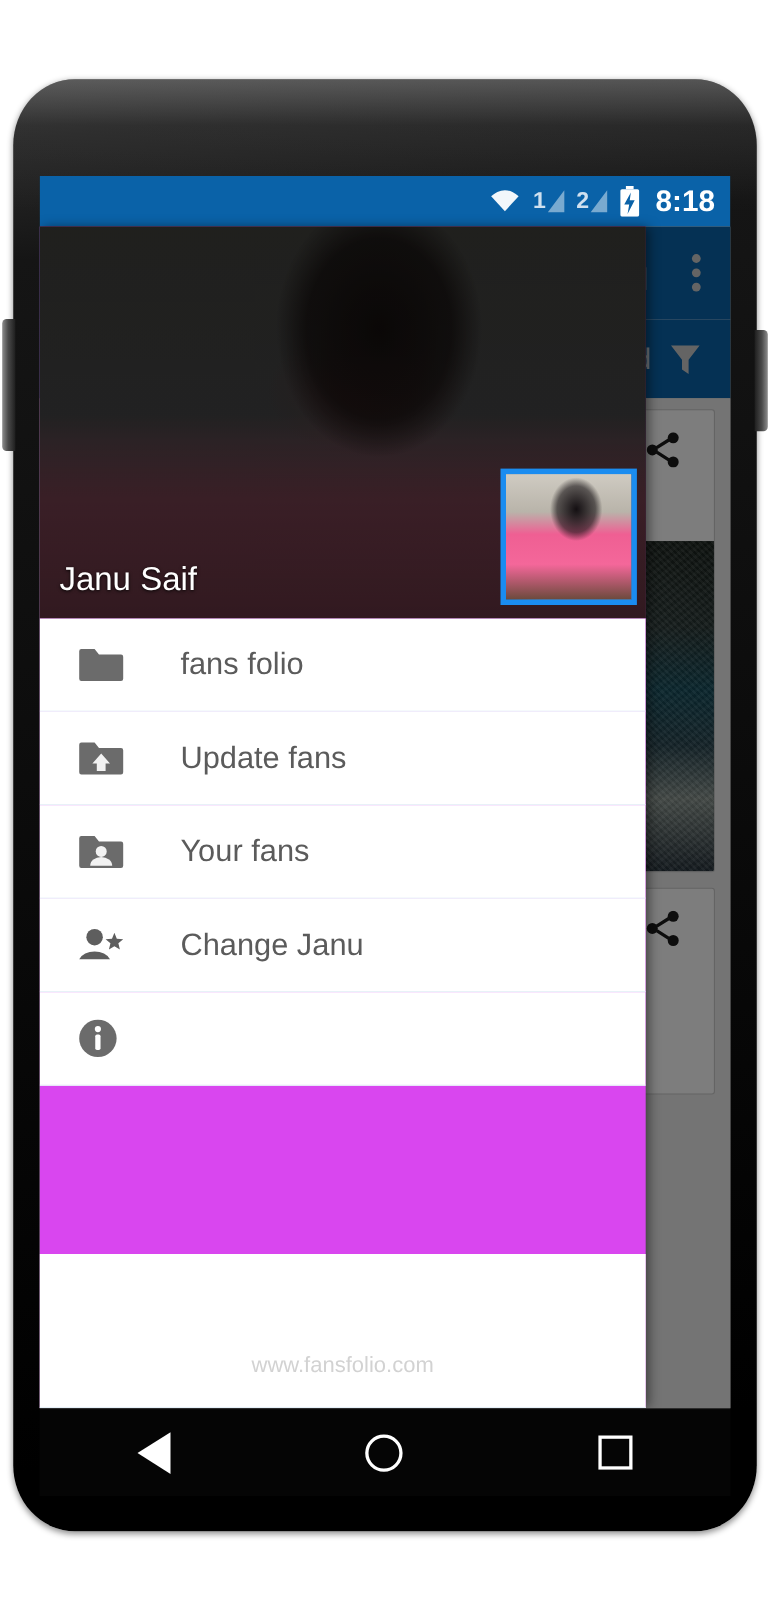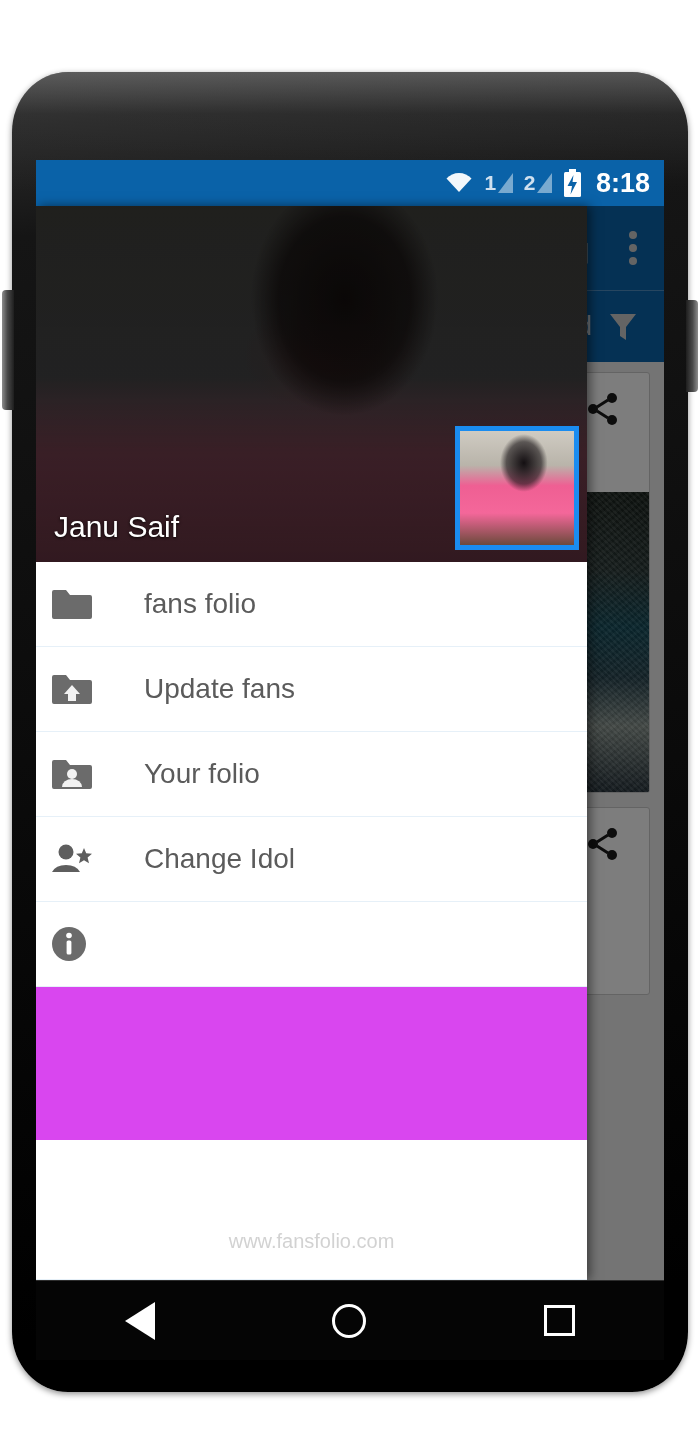--- a/index.html
+++ b/index.html
@@ -232,21 +232,21 @@
   }
 
   #drawer-menu {
     flex: 1 1 auto;
     overflow: hidden;
   }
   .drawer-item {
     display: flex;
     align-items: center;
     height: 85px;
-    padding-left: 14px;
+    padding-left: 34px;
     border-bottom: 1px solid #e6f0f8;
     background: #ffffff;
   }
   .drawer-item .item-icon {
     width: 56px;
     display: flex;
     align-items: center;
     justify-content: flex-start;
     flex: none;
   }
@@ -441,33 +441,33 @@
         </div>
 
         <div class="drawer-item">
           <span class="item-icon">
             <svg class="ico" width="44" height="36" viewBox="0 0 44 36">
               <path d="M2 6 A2 2 0 0 1 4 4 H16 L20 9 H40 A2 2 0 0 1 42 11 V31 A2 2 0 0 1 40 33 H4 A2 2 0 0 1 2 31 Z" fill="#6b6b6b"></path>
               <circle cx="22" cy="18" r="5" fill="#f2f2f2"></circle>
               <path d="M12 31 A10 8 0 0 1 32 31 Z" fill="#f2f2f2"></path>
             </svg>
           </span>
-          <span class="item-label">Your folio</span>
+          <span class="item-label">Your fans</span>
         </div>
 
 
         <div class="drawer-item">
           <span class="item-icon">
             <svg class="ico" width="44" height="36" viewBox="0 0 44 36">
               <circle cx="16" cy="11" r="7.5" fill="#5e5e5e"></circle>
               <path d="M2 31 A15 11 0 0 1 30 31 Z" fill="#5e5e5e"></path>
               <path d="M34 7 L36.2 12.3 L42 12.8 L37.6 16.6 L39 22.2 L34 19.2 L29 22.2 L30.4 16.6 L26 12.8 L31.8 12.3 Z" fill="#5e5e5e"></path>
             </svg>
           </span>
-          <span class="item-label">Change Idol</span>
+          <span class="item-label">Change Janu</span>
         </div>
 
         <div class="drawer-item">
           <span class="item-icon">
             <svg class="ico" width="44" height="40" viewBox="0 0 44 40">
               <circle cx="19" cy="20" r="17" fill="#6b6b6b"></circle>
               <circle cx="19" cy="11.5" r="2.8" fill="#ffffff"></circle>
               <rect x="16.6" y="16.5" width="4.8" height="14" rx="1.6" fill="#ffffff"></rect>
             </svg>
           </span>

